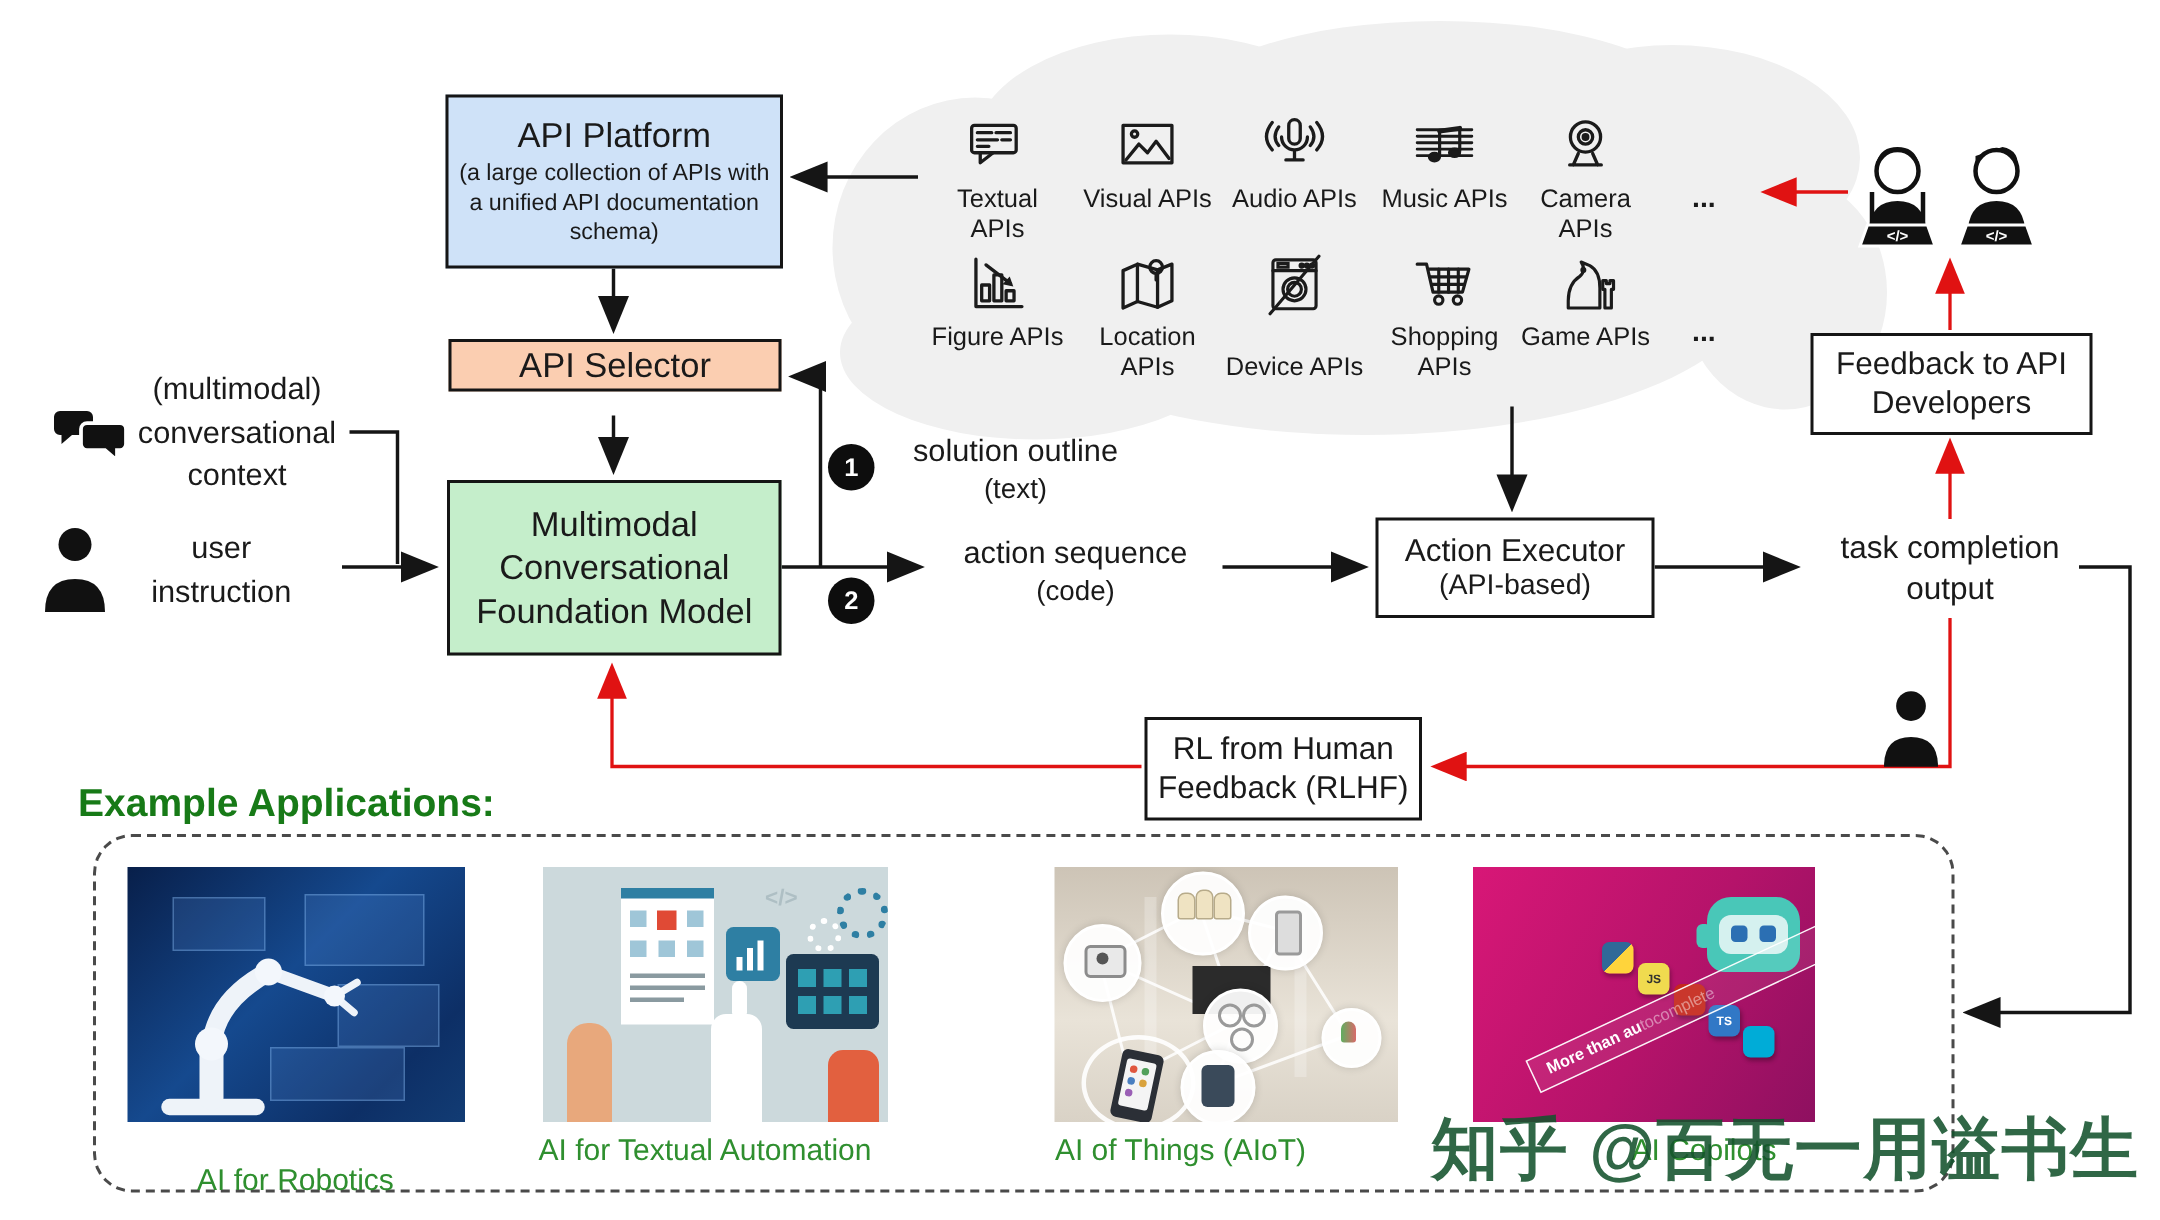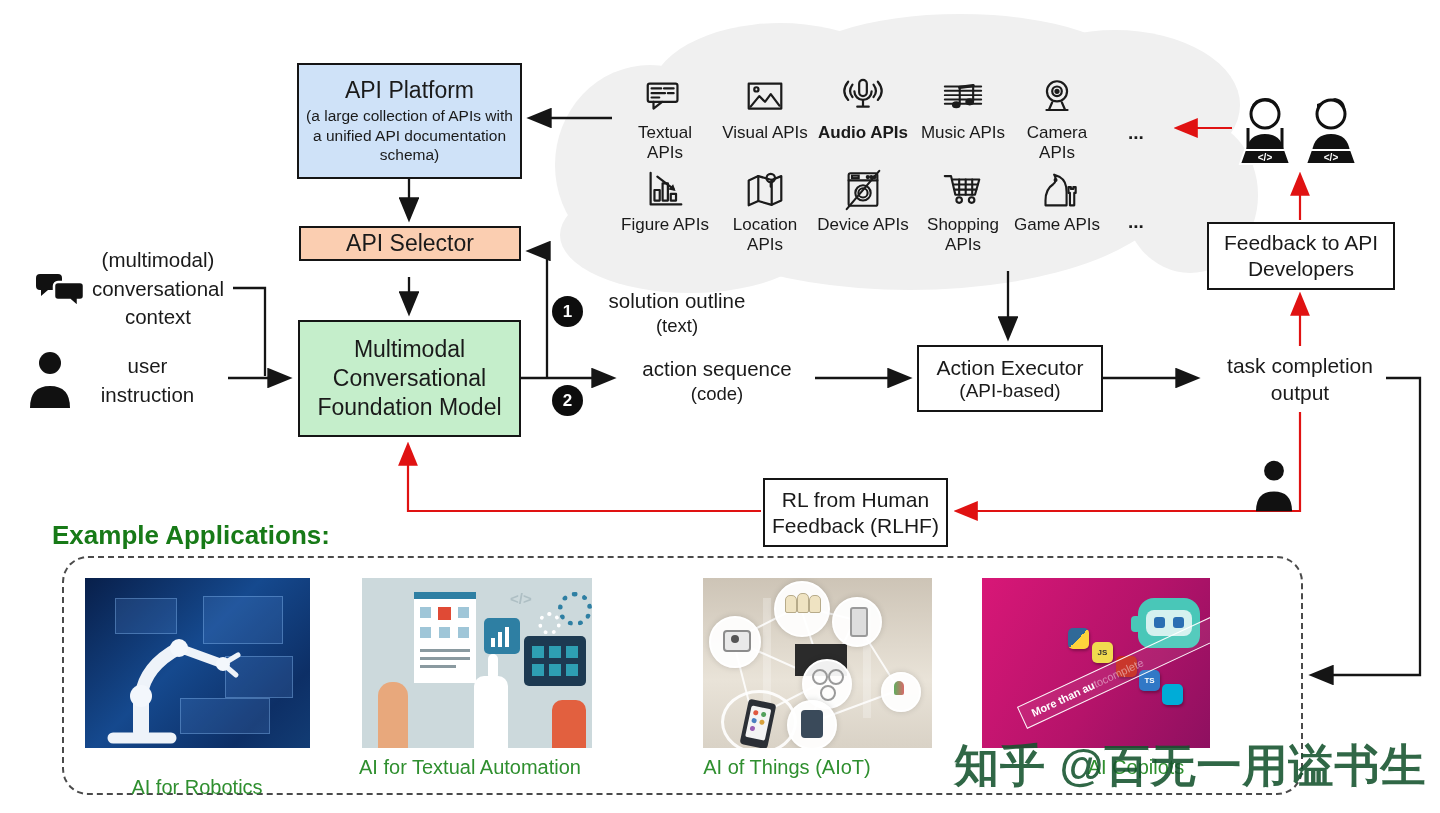--- a/index.html
+++ b/index.html
@@ -168,21 +168,21 @@
     <div class="cap">Textual APIs</div>
   </div>
   <div class="api-cell" style="left:719px;top:75px;">
     <svg width="46" height="46" viewBox="0 0 48 48" stroke="#1b1b1b" stroke-width="2.3" fill="none" stroke-linecap="round" stroke-linejoin="round">
       <rect x="7" y="9" width="34" height="26"></rect>
       <circle cx="15" cy="15" r="2.2"></circle>
       <path d="M9 33 l9-11 6 6 6-8 9 12"></path>
     </svg>
     <div class="cap">Visual APIs</div>
   </div>
-  <div class="api-cell" style="left:817px;top:75px;font-weight:bold;">
+  <div class="api-cell" style="left:817px;top:75px;">
     <svg width="46" height="46" viewBox="0 0 48 48" stroke="#1b1b1b" stroke-width="2.3" fill="none" stroke-linecap="round" stroke-linejoin="round">
       <rect x="20" y="5" width="8" height="17" rx="4"></rect>
       <path d="M15 17 a9 9 0 0 0 18 0"></path>
       <path d="M24 27 v6 M18 33 h12"></path>
       <path d="M13 10 q-5 7 0 13 M8.5 7 q-8 10 0 19 M35 10 q5 7 0 13 M39.5 7 q8 10 0 19"></path>
     </svg>
     <div class="cap">Audio APIs</div>
   </div>
   <div class="api-cell" style="left:917px;top:75px;">
     <svg width="46" height="46" viewBox="0 0 48 48" stroke="#1b1b1b" stroke-width="2" fill="none" stroke-linecap="round">
@@ -218,21 +218,21 @@
   </div>
   <div class="api-cell" style="left:719px;top:167px;">
     <svg width="46" height="46" viewBox="0 0 48 48" stroke="#1b1b1b" stroke-width="2.3" fill="none" stroke-linecap="round" stroke-linejoin="round">
       <path d="M7 14 L17 9.5 L31 13.5 L41 9.5 V35 L31 39.5 L17 35.5 L7 40 Z"></path>
       <path d="M17 9.5 V35.5 M31 13.5 V39.5"></path>
       <circle cx="30" cy="11.5" r="4.4"></circle>
       <path d="M30 16 v4.5"></path>
     </svg>
     <div class="cap">Location APIs</div>
   </div>
-  <div class="api-cell" style="left:817px;top:167px;">
+  <div class="api-cell" style="left:817px;top:167px;gap:20px;">
     <svg width="46" height="46" viewBox="0 0 48 48" stroke="#1b1b1b" stroke-width="2.2" fill="none" stroke-linecap="round">
       <rect x="9" y="6.5" width="30" height="34" rx="2"></rect>
       <path d="M9 14 H39"></path>
       <rect x="12.5" y="9" width="7" height="2.6"></rect>
       <circle cx="29" cy="10.5" r="1.1" fill="#1b1b1b"></circle>
         <circle cx="32.6" cy="10.5" r="1.1" fill="#1b1b1b"></circle>
         <circle cx="36.2" cy="10.5" r="1.1" fill="#1b1b1b"></circle>
       <circle cx="24" cy="27" r="8"></circle>
       <circle cx="24" cy="27" r="4.8"></circle>
       <path d="M7 44 L41 4"></path>

